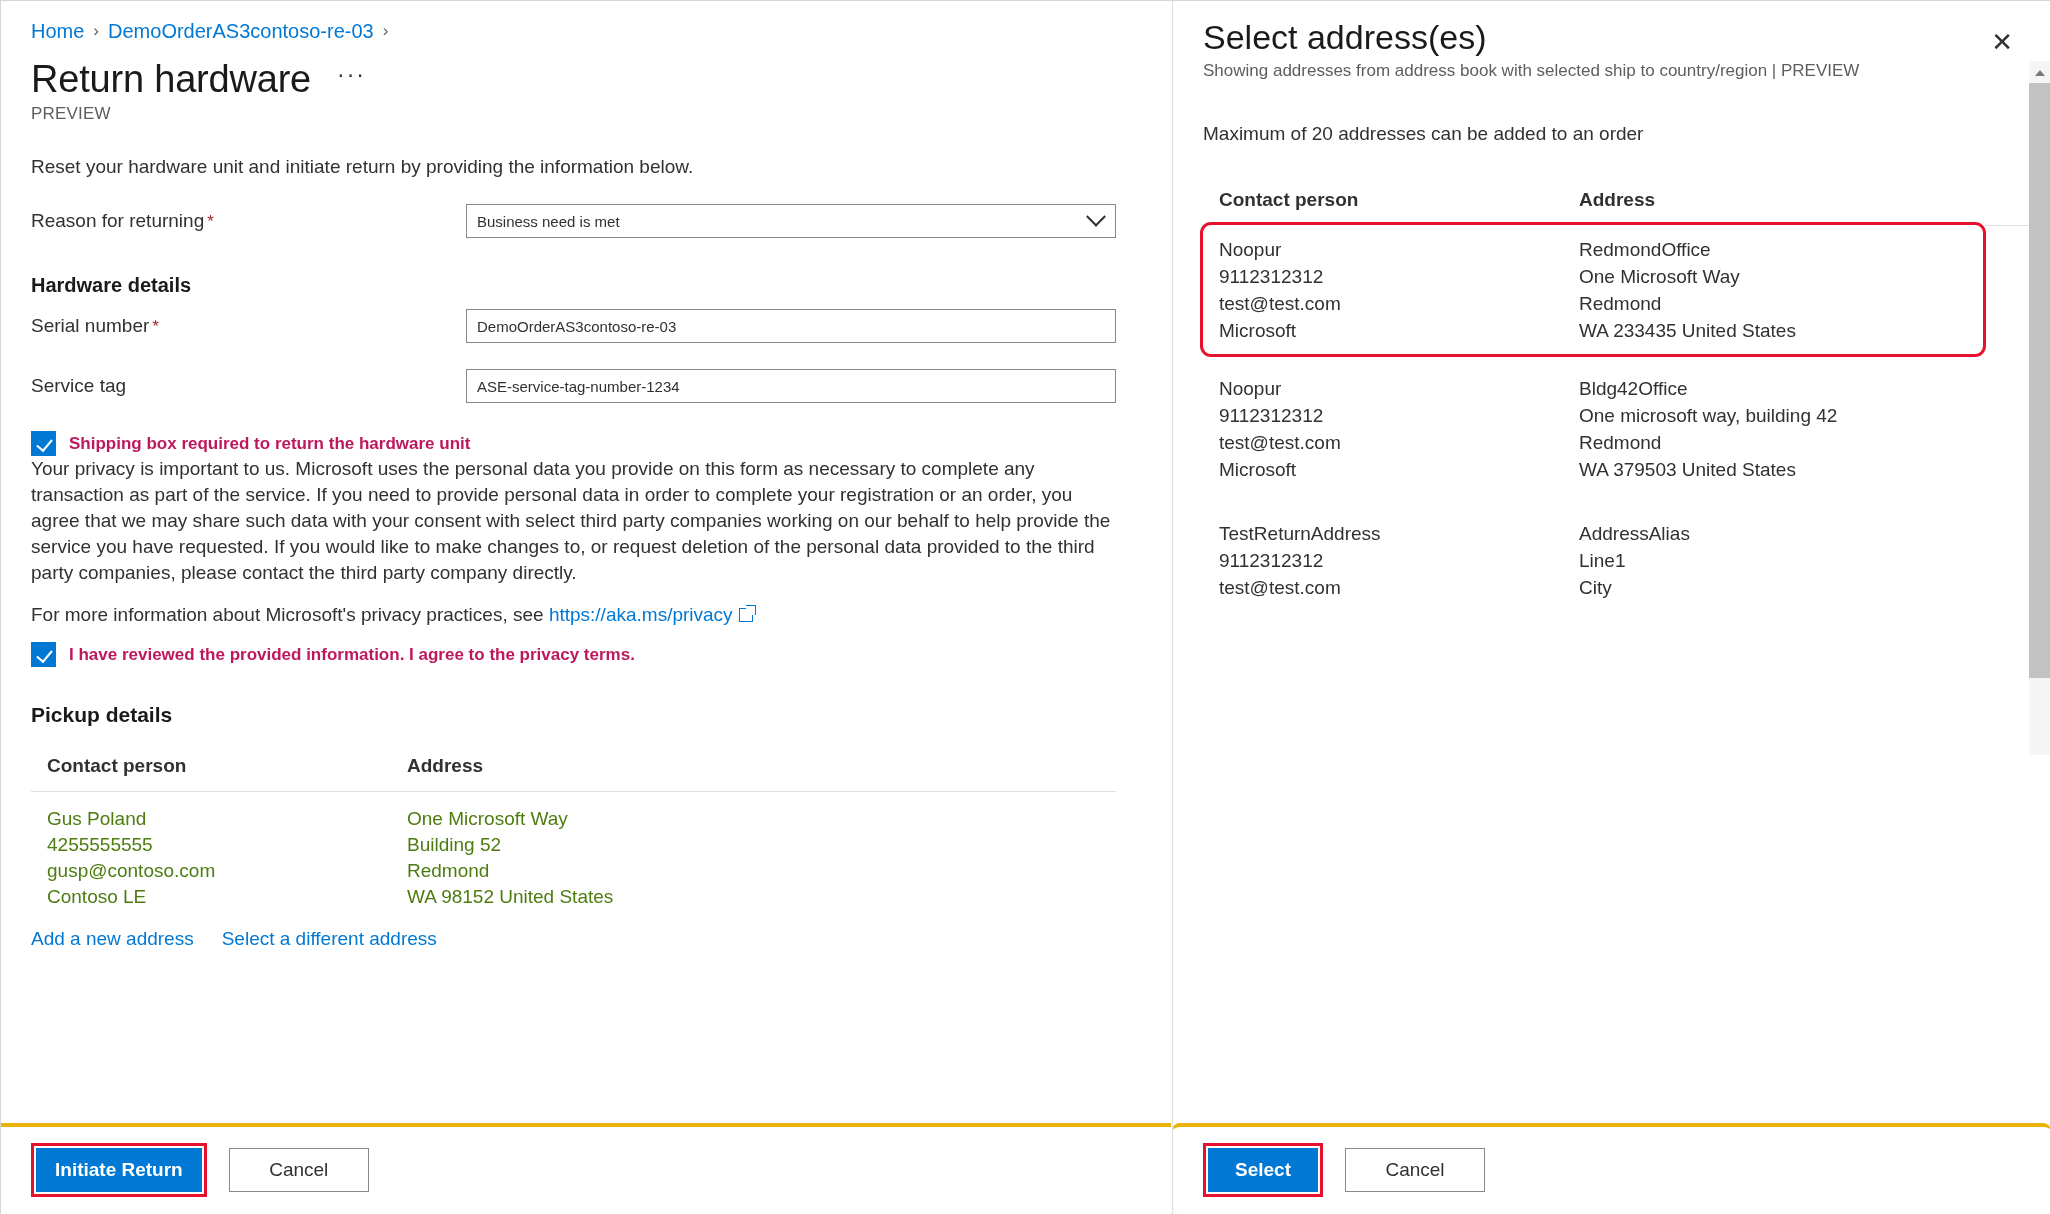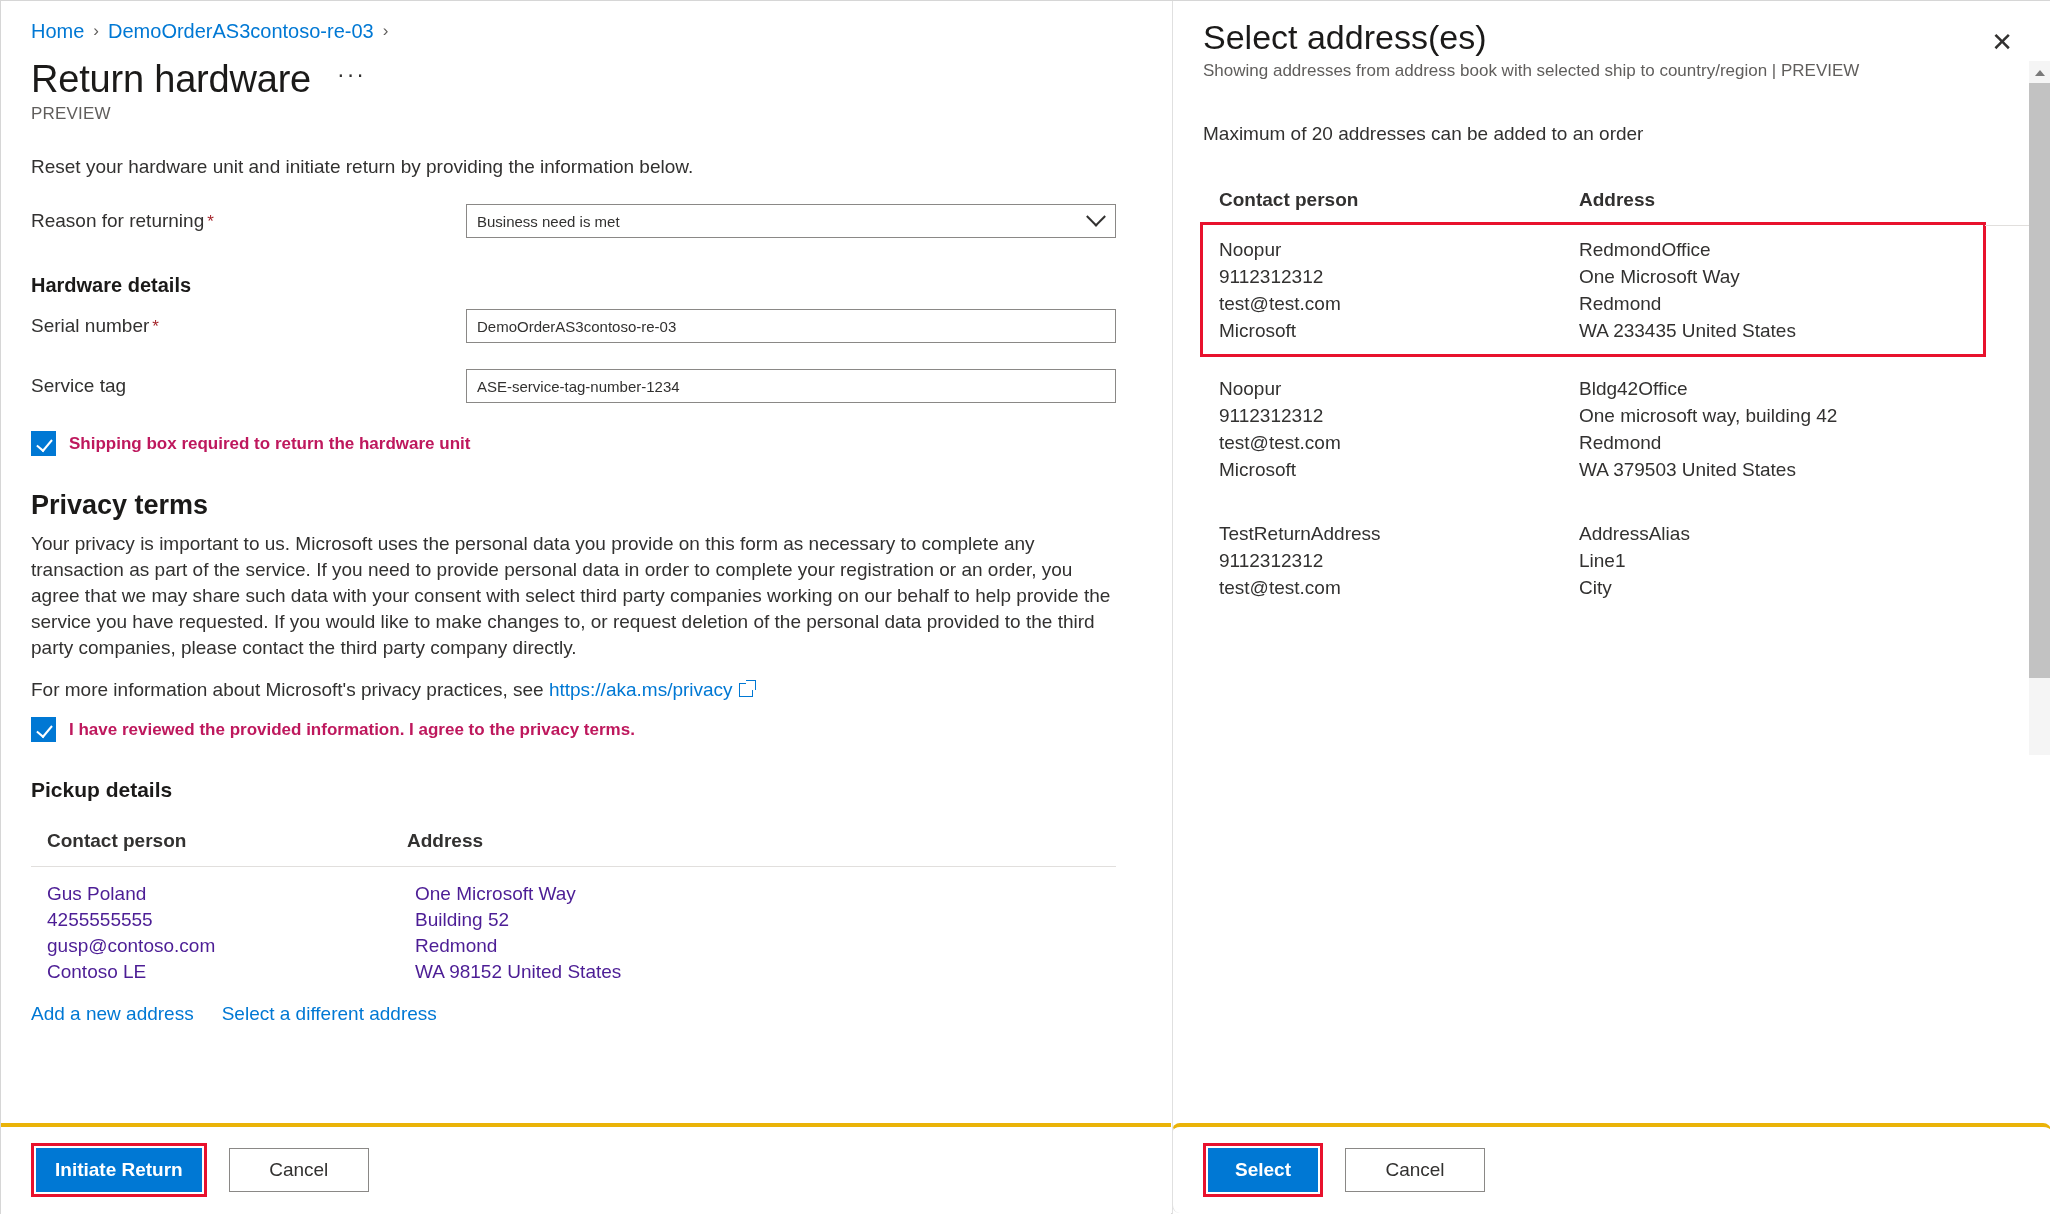--- a/index.html
+++ b/index.html
@@ -188,23 +188,22 @@
     font-weight: 600;
     color: #323130;
     padding: 6px 0 14px 16px;
     border-bottom: 1px solid #e1dfdd;
   }
   .tbl-col-a { width: 360px; flex: 0 0 360px; }
   .tbl-row {
     display: flex;
     padding: 14px 0 10px 16px;
     font-size: 19px;
-    color: #4c1d95;
+    color: #4d7c0f;
     line-height: 26px;
-    gap: 8px;
   }
   .cellline { display: block; }
 
   .link-row {
     display: flex;
     gap: 28px;
     margin-top: 8px;
     padding-left: 0px;
   }
   .act-link {
@@ -264,20 +263,21 @@
     padding: 0 0 14px 16px;
   }
   .addr-col-a { width: 360px; flex: 0 0 360px; }
   .addr-row {
     display: flex;
     padding: 11px 0 10px 16px;
     font-size: 19px;
     color: #323130;
     line-height: 27px;
     position: relative;
+    border-radius: 8px;
   }
   .addr-row.highlight {
     outline: 3px solid #e8112d;
     outline-offset: 0px;
   }
   .addr-divider {
     position: absolute;
     right: -60px;
     top: 0;
     width: 58px;
@@ -403,21 +403,20 @@
         <div class="field">
           <span>ASE-service-tag-number-1234</span>
         </div>
       </div>
 
       <div class="checkbox-row">
         <span class="cb"></span>
         <span class="cb-label">Shipping box required to return the hardware unit</span>
       </div>
 
-      <div class="h2-head">Privacy terms</div>
       <div class="privacy-para">Your privacy is important to us. Microsoft uses the personal data you provide on this form as necessary to complete any transaction as part of the service. If you need to provide personal data in order to complete your registration or an order, you agree that we may share such data with your consent with select third party companies working on our behalf to help provide the service you have requested. If you would like to make changes to, or request deletion of the personal data provided to the third party companies, please contact the third party company directly.</div>
 
       <div class="privacy-more">
         <span>For more information about Microsoft's privacy practices, see </span><span class="ext-link">https://aka.ms/privacy</span><span class="ext-icon"></span>
       </div>
 
       <div class="checkbox-row" style="margin-top:16px">
         <span class="cb"></span>
         <span class="cb-label">I have reviewed the provided information. I agree to the privacy terms.</span>
       </div>

